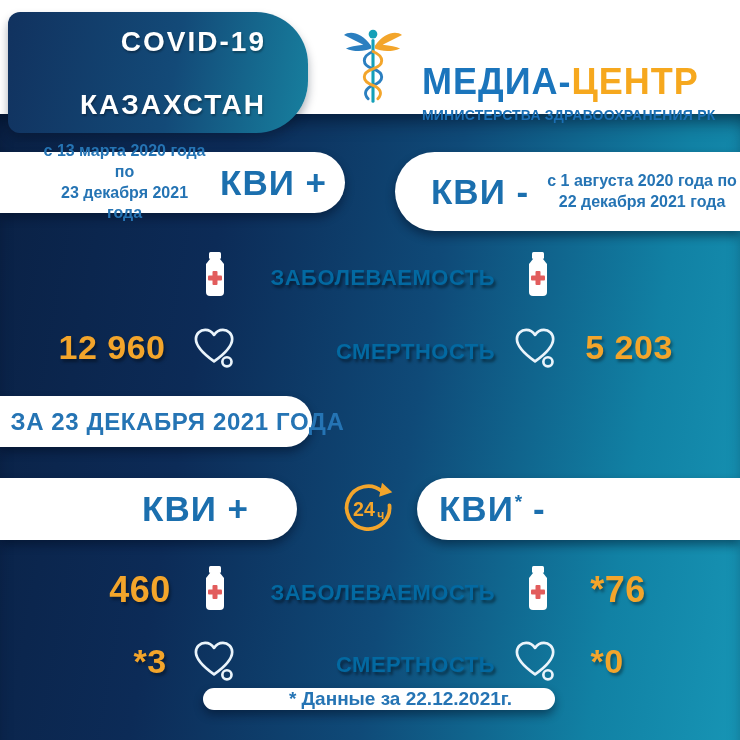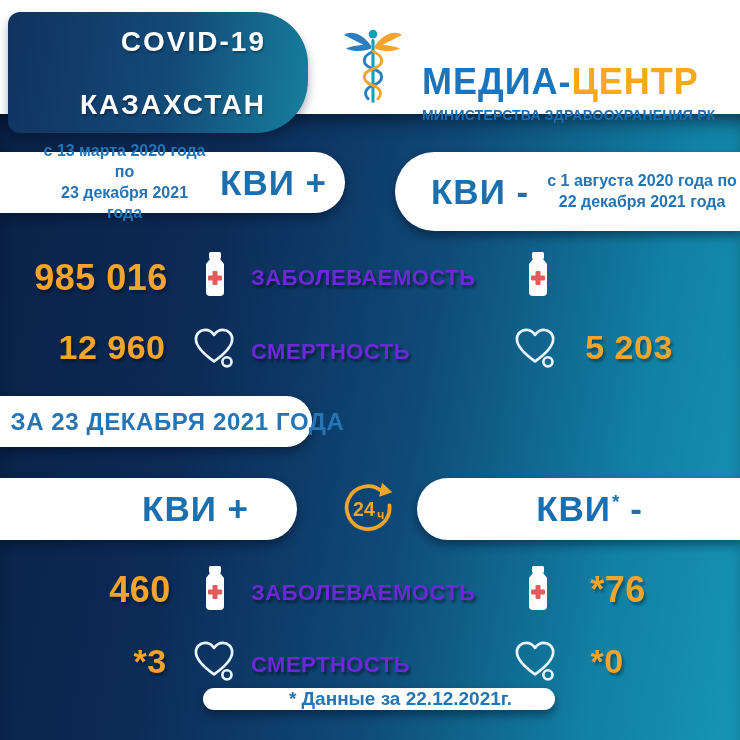--- a/index.html
+++ b/index.html
@@ -54,22 +54,22 @@
 
   
   .num{
     position:absolute;text-align:center;
     font-weight:800;color:#f3a52b;letter-spacing:.5px;
     text-shadow:2px 3px 3px rgba(0,0,0,.35);
     font-size:36px;line-height:1;white-space:nowrap;
   }
   .num-sm{font-size:34px;}
   .metric{
-    position:absolute;text-align:left;
-    font-weight:800;color:#6d28d9;letter-spacing:.5px;
+    position:absolute;text-align:right;
+    font-weight:800;color:#0369a1;letter-spacing:.5px;
     text-shadow:2px 3px 3px rgba(0,0,0,.45);
     font-size:22px;line-height:1;white-space:nowrap;
   }
   .icon{position:absolute;}
 </style>
 </head>
 <body>
 
 <div class="page">
 
@@ -104,21 +104,20 @@
   </div>
 
   <div class="pill pill-l" style="left:395px;top:152px;width:345px;height:79px;justify-content:flex-start;padding-left:36px;gap:18px;">
     <div class="kvi-big">КВИ -</div>
     <div class="period">
       <div>с 1 августа 2020 года по</div>
       <div>22 декабря 2021 года</div>
     </div>
   </div>
 
-  <div class="num" style="left:8px;top:260px;width:186px;">985 016</div>
   <svg class="icon" style="left:201px;top:251px;" width="28" height="46" viewBox="0 0 28 46">
     <rect x="8" y="1" width="12" height="7" rx="1.5" fill="#fff"></rect>
     <path d="M9 8 h10 l4 5 v28 a4 4 0 0 1 -4 4 h-10 a4 4 0 0 1 -4 -4 v-28 z" fill="#fff"></path>
     <rect x="11.5" y="20" width="5" height="14" rx="1" fill="#e25c5c"></rect>
     <rect x="7" y="24.5" width="14" height="5" rx="1" fill="#e25c5c"></rect>
   </svg>
   <div class="metric" style="left:251px;top:267px;width:244px;">ЗАБОЛЕВАЕМОСТЬ</div>
   <svg class="icon" style="left:524px;top:251px;" width="28" height="46" viewBox="0 0 28 46">
     <rect x="8" y="1" width="12" height="7" rx="1.5" fill="#fff"></rect>
     <path d="M9 8 h10 l4 5 v28 a4 4 0 0 1 -4 4 h-10 a4 4 0 0 1 -4 -4 v-28 z" fill="#fff"></path>
@@ -146,21 +145,21 @@
     <div class="kvi-big">КВИ +</div>
   </div>
 
   <svg class="icon" style="left:340px;top:481px;" width="56" height="56" viewBox="0 0 60 60">
     <path d="M45 11 A 23 23 0 1 0 53 26" fill="none" stroke="#f3a52b" stroke-width="4" stroke-linecap="round"></path>
     <polygon points="45,2 56,12 42,17" fill="#f3a52b"></polygon>
     <text x="14" y="38" font-family="Liberation Sans, sans-serif" font-size="21" font-weight="bold" fill="#f3a52b">24</text>
     <text x="40" y="41" font-family="Liberation Sans, sans-serif" font-size="13" font-weight="bold" fill="#f3a52b">ч</text>
   </svg>
 
-  <div class="pill pill-l" style="left:417px;top:478px;width:323px;height:62px;justify-content:center;padding-left:22px;">
+  <div class="pill pill-l" style="left:417px;top:478px;width:323px;height:62px;justify-content:flex-start;padding-left:22px;">
     <div class="kvi-big"><span>КВИ</span><span class="kvi-sup">*</span> <span>-</span></div>
   </div>
 
   <div class="num" style="left:75px;top:572px;width:130px;">460</div>
   <svg class="icon" style="left:201px;top:565px;" width="28" height="46" viewBox="0 0 28 46">
     <rect x="8" y="1" width="12" height="7" rx="1.5" fill="#fff"></rect>
     <path d="M9 8 h10 l4 5 v28 a4 4 0 0 1 -4 4 h-10 a4 4 0 0 1 -4 -4 v-28 z" fill="#fff"></path>
     <rect x="11.5" y="20" width="5" height="14" rx="1" fill="#e25c5c"></rect>
     <rect x="7" y="24.5" width="14" height="5" rx="1" fill="#e25c5c"></rect>
   </svg>

